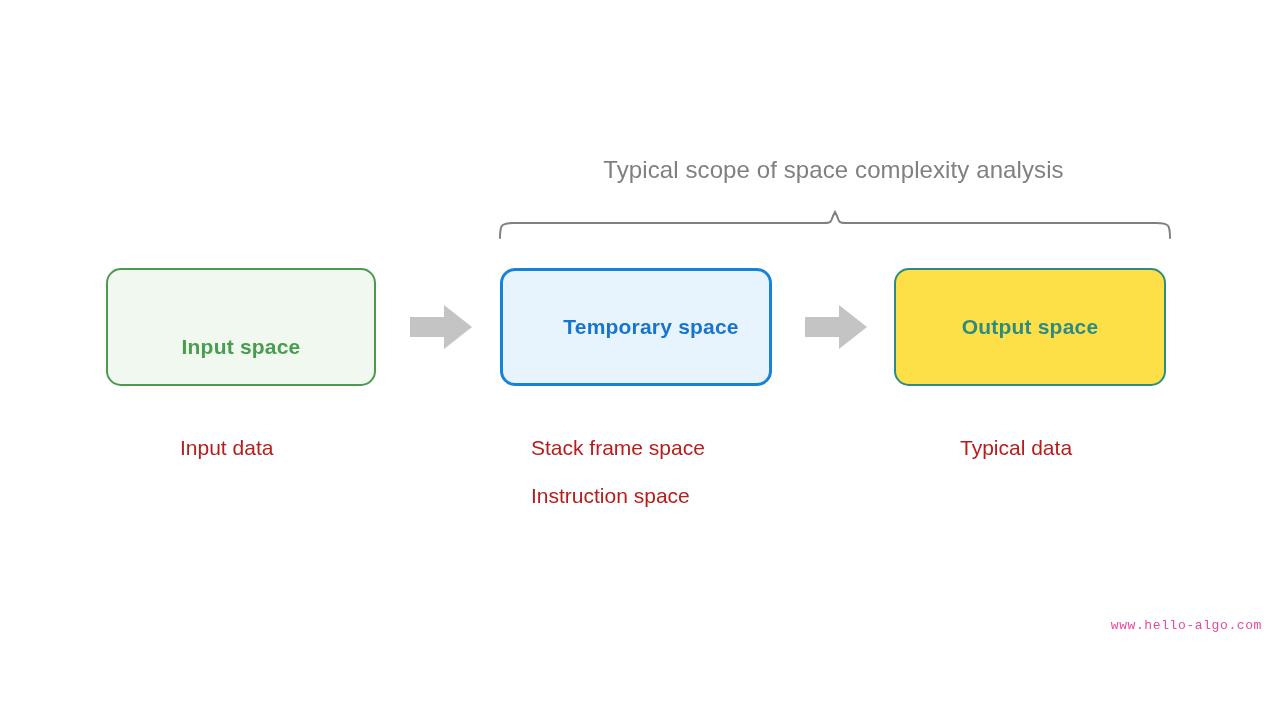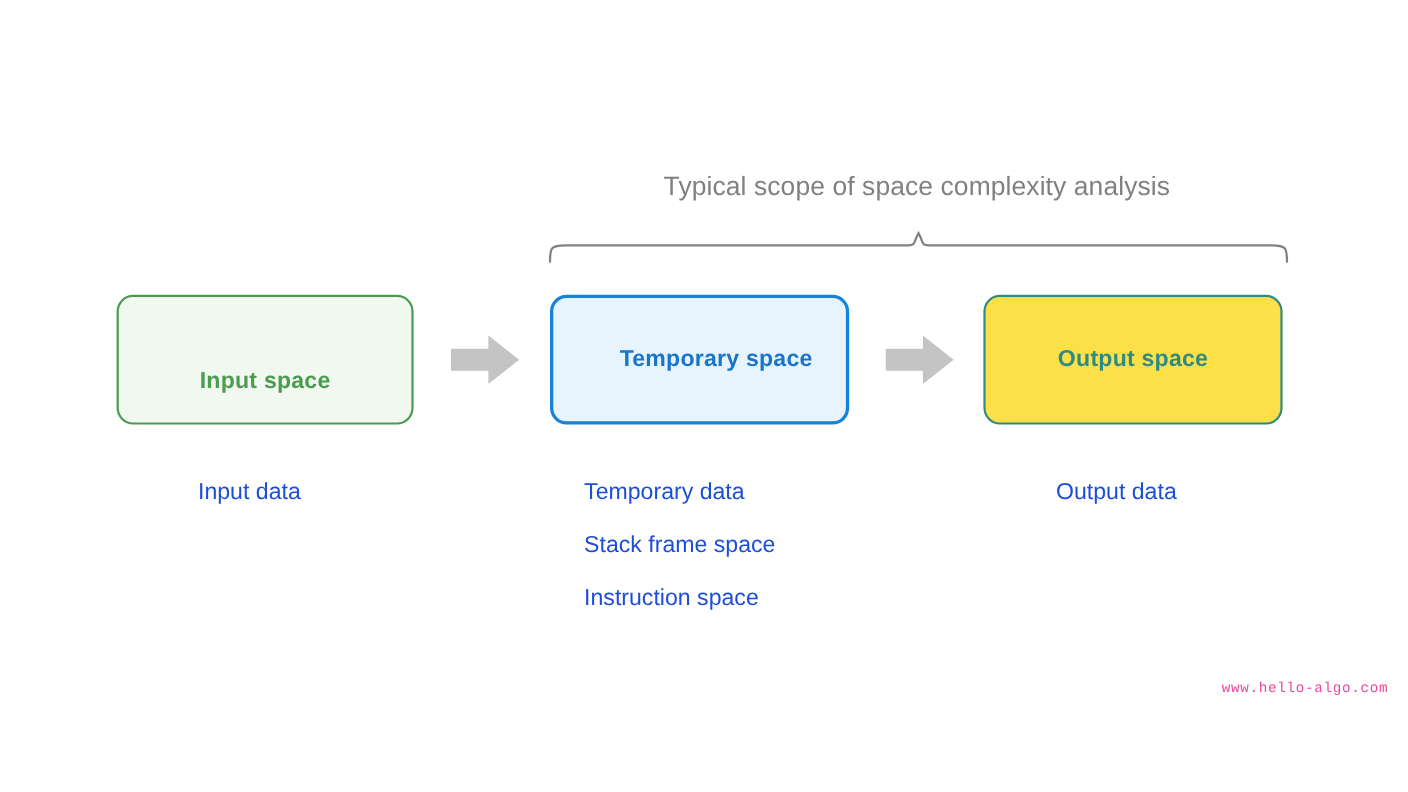--- a/index.html
+++ b/index.html
@@ -95,21 +95,21 @@
     width: 62px;
     height: 48px;
   }
   #arrow-1 { left: 410px; }
   #arrow-2 { left: 805px; }
 
   
   .caption-col {
     position: absolute;
     font-size: 21px;
-    color: #1d4ed8;
+    color: #b91c1c;
     line-height: 48px;
   }
   #caption-input  { left: 180px; top: 424px; }
   #caption-temp   { left: 531px; top: 424px; }
   #caption-output { left: 960px; top: 424px; }
   .caption-line { white-space: nowrap; }
 
   
   .watermark {
     position: absolute;
@@ -159,24 +159,23 @@
 
   <div class="box" id="box-output">
     <span class="box-label">Output space</span>
   </div>
 
   <div class="caption-col" id="caption-input">
     <div class="caption-line">Input data</div>
   </div>
 
   <div class="caption-col" id="caption-temp">
-    <div class="caption-line">Temporary data</div>
     <div class="caption-line">Stack frame space</div>
     <div class="caption-line">Instruction space</div>
   </div>
 
   <div class="caption-col" id="caption-output">
-    <div class="caption-line">Output data</div>
+    <div class="caption-line">Typical data</div>
   </div>
 
   <div class="watermark">www.hello-algo.com</div>
 
 </div>
 
 </body></html>

